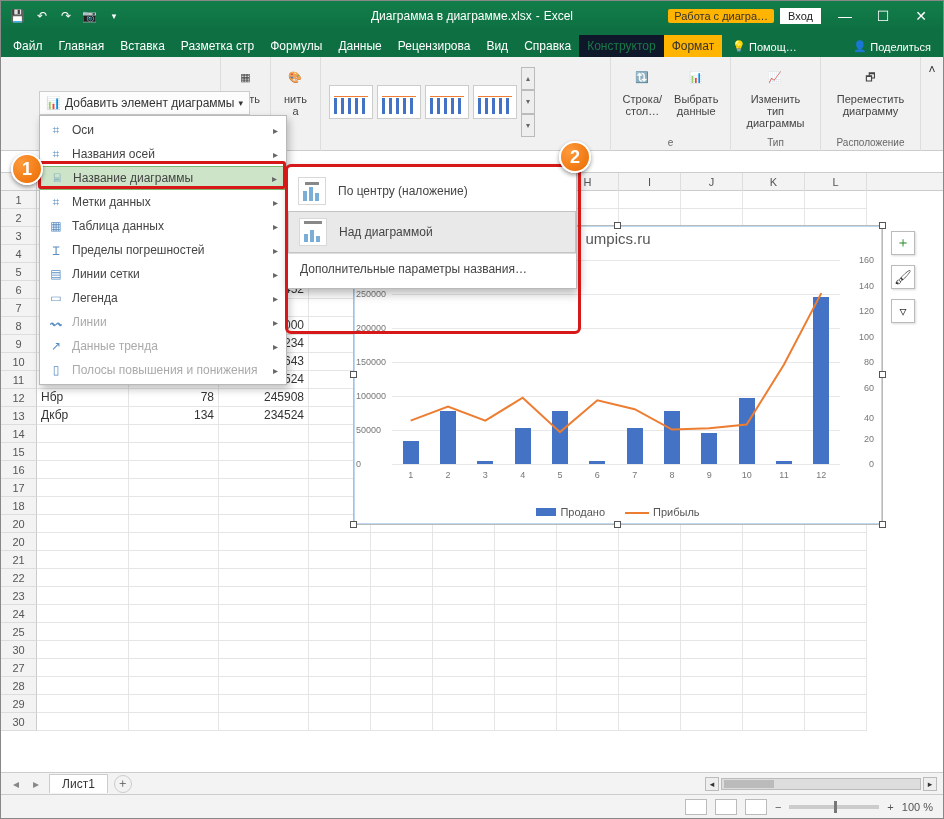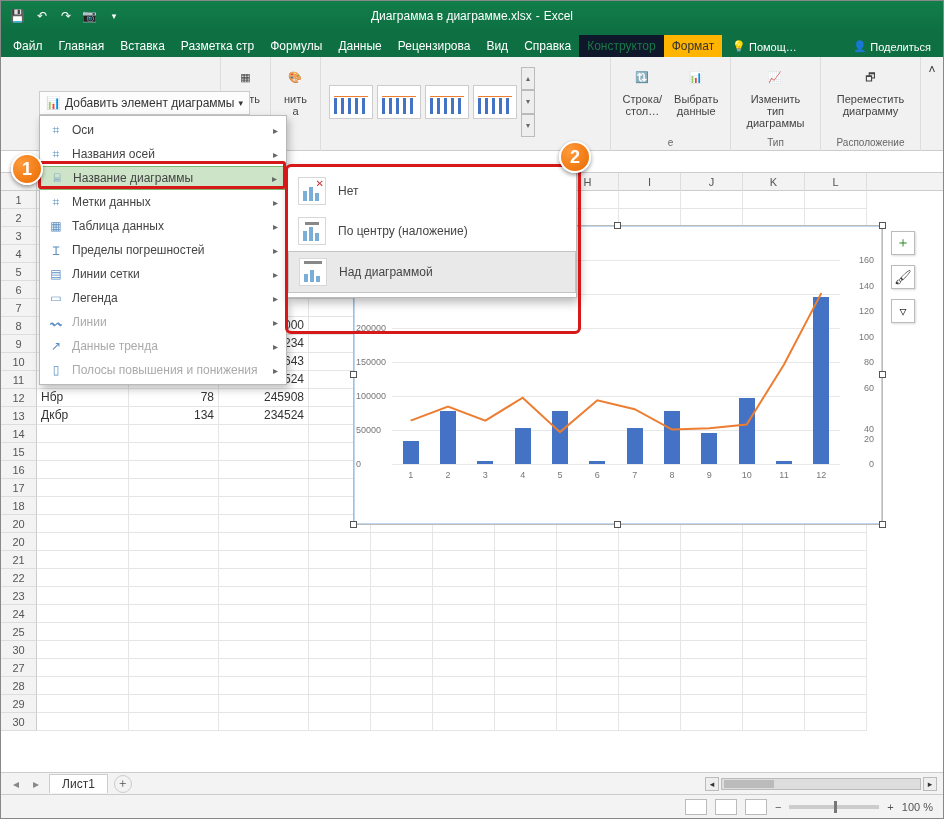--- a/index.html
+++ b/index.html
@@ -111,20 +111,29 @@
     <span class="qbtn">💾</span>
     <span class="qbtn">↶</span>
     <span class="qbtn">↷</span>
     <span class="qbtn">📷</span>
     <span class="qbtn" style="font-size:9px">▾</span>
   </div>
   <div class="title-center">
     <span>Диаграмма в диаграмме.xlsx</span>
     <span> - </span>
     <span>Excel</span>
+  </div>
+  <div class="chart-tools">
+    <span class="ctools">Работа с диагра…</span>
+    <span class="signin">Вход</span>
+    <div class="winbtns">
+      <span class="wbtn">—</span>
+      <span class="wbtn">☐</span>
+      <span class="wbtn">✕</span>
+    </div>
   </div>
 </div>
 
 <div class="ribbon-tabs">
   <div class="rtab">Файл</div>
   <div class="rtab">Главная</div>
   <div class="rtab">Вставка</div>
   <div class="rtab">Разметка стр</div>
   <div class="rtab">Формулы</div>
   <div class="rtab">Данные</div>
@@ -686,38 +695,39 @@
         <div class="cRest"></div>
         <div class="cRest"></div>
         <div class="cRest"></div>
         <div class="cRest"></div>
         <div class="cRest"></div>
         <div class="cRest"></div>
       </div>
     </div>
 
   <div class="chart-box">
+    <div class="ctitle">umpics.ru</div>
     <div class="plot" id="plot">
         <div class="gridline" style="top: 204px;"></div>
         <div class="yax" style="left: -36px; top: 204px;">0</div>
         <div class="gridline" style="top: 170px;"></div>
         <div class="yax" style="left: -36px; top: 170px;">50000</div>
         <div class="gridline" style="top: 136px;"></div>
         <div class="yax" style="left: -36px; top: 136px;">100000</div>
         <div class="gridline" style="top: 102px;"></div>
         <div class="yax" style="left: -36px; top: 102px;">150000</div>
         <div class="gridline" style="top: 68px;"></div>
         <div class="yax" style="left: -36px; top: 68px;">200000</div>
         <div class="gridline" style="top: 34px;"></div>
         <div class="yax" style="left: -36px; top: 34px;">250000</div>
         <div class="gridline" style="top: 0px;"></div>
         <div class="yax" style="left: -36px; top: 0px;">300000</div>
         <div class="yax2" style="top: 204px;">0</div>
         <div class="yax2" style="top: 178.5px;">20</div>
-        <div class="yax2" style="top: 169px;">40</div>
+        <div class="yax2" style="top: 158px;">40</div>
         <div class="yax2" style="top: 127.5px;">60</div>
         <div class="yax2" style="top: 102px;">80</div>
         <div class="yax2" style="top: 76.5px;">100</div>
         <div class="yax2" style="top: 51px;">120</div>
         <div class="yax2" style="top: 25.5px;">140</div>
         <div class="yax2" style="top: 0px;">160</div>
         <div class="xax" style="left: 18.6667px;">1</div>
         <div class="xax" style="left: 56px;">2</div>
         <div class="xax" style="left: 93.3333px;">3</div>
         <div class="xax" style="left: 130.667px;">4</div>
@@ -738,20 +748,24 @@
         <div class="bar" style="left: 234.667px; height: 36.3474px;"></div>
         <div class="bar" style="left: 272px; height: 53.04px;"></div>
         <div class="bar" style="left: 309.333px; height: 30.7591px;"></div>
         <div class="bar" style="left: 346.667px; height: 66.3972px;"></div>
         <div class="bar" style="left: 384px; height: 3.07632px;"></div>
         <div class="bar" style="left: 421.333px; height: 167.217px;"></div>
         <svg width="448" height="204" style="position: absolute; left: 0px; top: 0px;">
           <path d="M18.666666666666668 160.65 L56 146.625 L93.33333333333334 160.65 L130.66666666666669 137.7 L168 172.125 L205.33333333333334 140.25 L242.66666666666669 149.175 L280 169.575 L317.33333333333337 168.3 L354.6666666666667 164.475 L392 104.55 L429.33333333333337 33.150000000000006 " class="line-path"></path>
         </svg>
       </div>
+    <div class="legend">
+      <span><span class="leg-sq"></span><span>Продано</span></span>
+      <span><span class="leg-ln"></span><span>Прибыль</span></span>
+    </div>
     <div class="handles">
       <span style="left:-4px;top:-4px"></span>
         <span style="right:-4px;top:-4px"></span>
         <span style="left:-4px;bottom:-4px"></span>
         <span style="right:-4px;bottom:-4px"></span>
       <span style="left:50%;top:-4px;margin-left:-4px"></span>
         <span style="left:50%;bottom:-4px;margin-left:-4px"></span>
       <span style="top:50%;left:-4px;margin-top:-4px"></span>
         <span style="top:50%;right:-4px;margin-top:-4px"></span>
     </div>
@@ -816,45 +830,38 @@
     </div>
   <div class="mitem disabled">
       <span class="mi-ico">▯</span>
       <span>Полосы повышения и понижения</span>
       <span class="arrow">▸</span>
     </div>
 </div>
 
 <div class="submenu">
   <div class="sitem">
-    <span class="sico s-none">
-        <span class="sb" style="left:4px;height:10px"></span>
-        <span class="sb" style="left:10px;height:14px"></span>
-        <span class="sb" style="left:16px;height:8px"></span>
-      </span>
-    <span>Нет</span>
-  </div>
-  <div class="sitem">
     <span class="sico">
         <span class="sb" style="left:4px;height:10px"></span>
         <span class="sb" style="left:10px;height:14px"></span>
         <span class="sb" style="left:16px;height:8px"></span>
         <span style="position:absolute;top:4px;left:6px;right:6px;height:3px;background:#888"></span>
       </span>
     <span>По центру (наложение)</span>
   </div>
   <div class="sitem sel">
     <span class="sico">
         <span style="position:absolute;top:2px;left:4px;right:4px;height:3px;background:#888"></span>
         <span class="sb" style="left:4px;height:8px"></span>
         <span class="sb" style="left:10px;height:12px"></span>
         <span class="sb" style="left:16px;height:6px"></span>
       </span>
     <span>Над диаграммой</span>
   </div>
+  <div class="more"><span>Дополнительные параметры названия…</span></div>
 </div>
 
 <div class="red-box-1" style="left:37px;top:160px;width:248px;height:28px"></div>
 <div class="red-box-2" style="left:284px;top:163px;width:296px;height:170px"></div>
 <div class="callout" style="left:10px;top:152px">
     <span>1</span>
   </div>
 <div class="callout" style="left:558px;top:140px">
     <span>2</span>
   </div>

